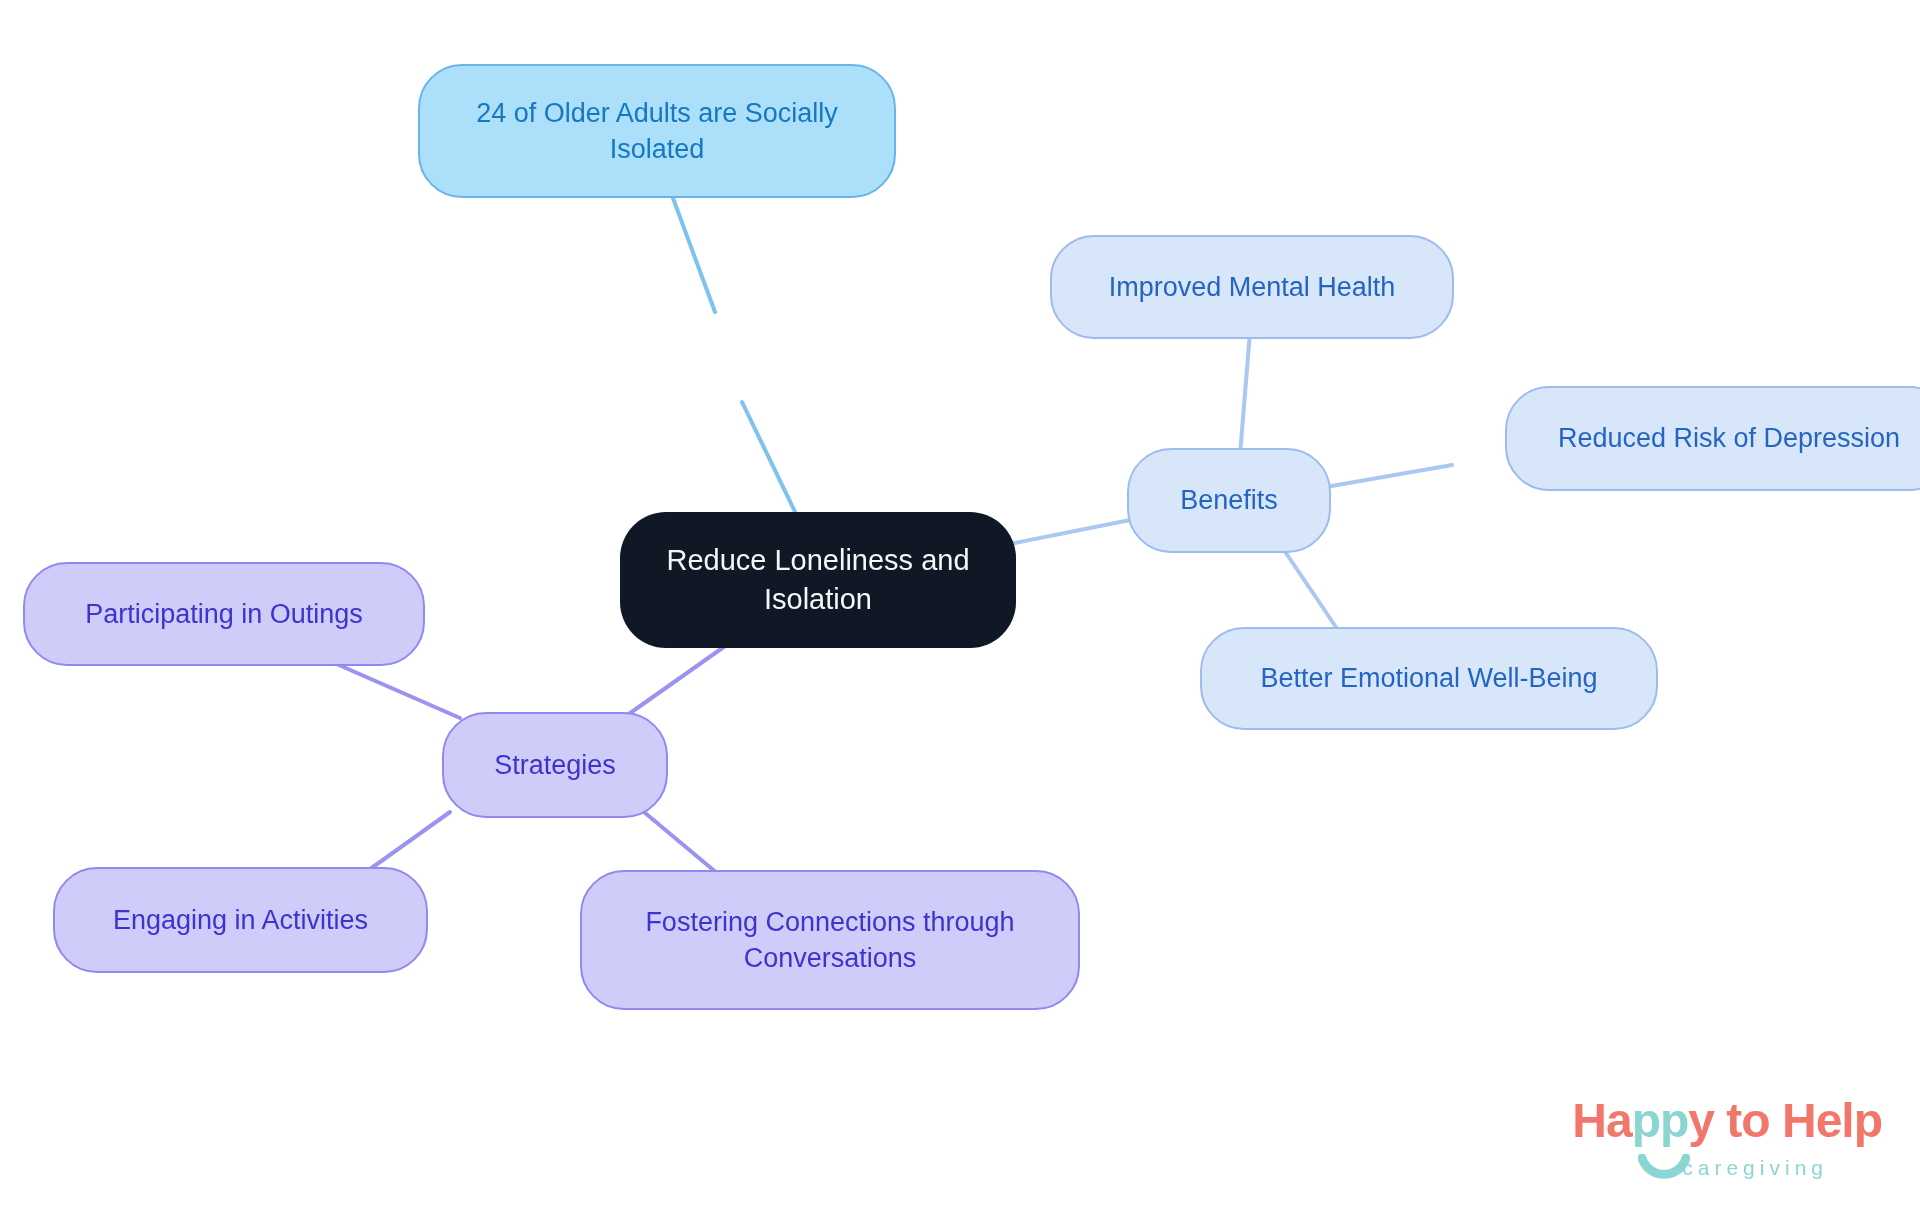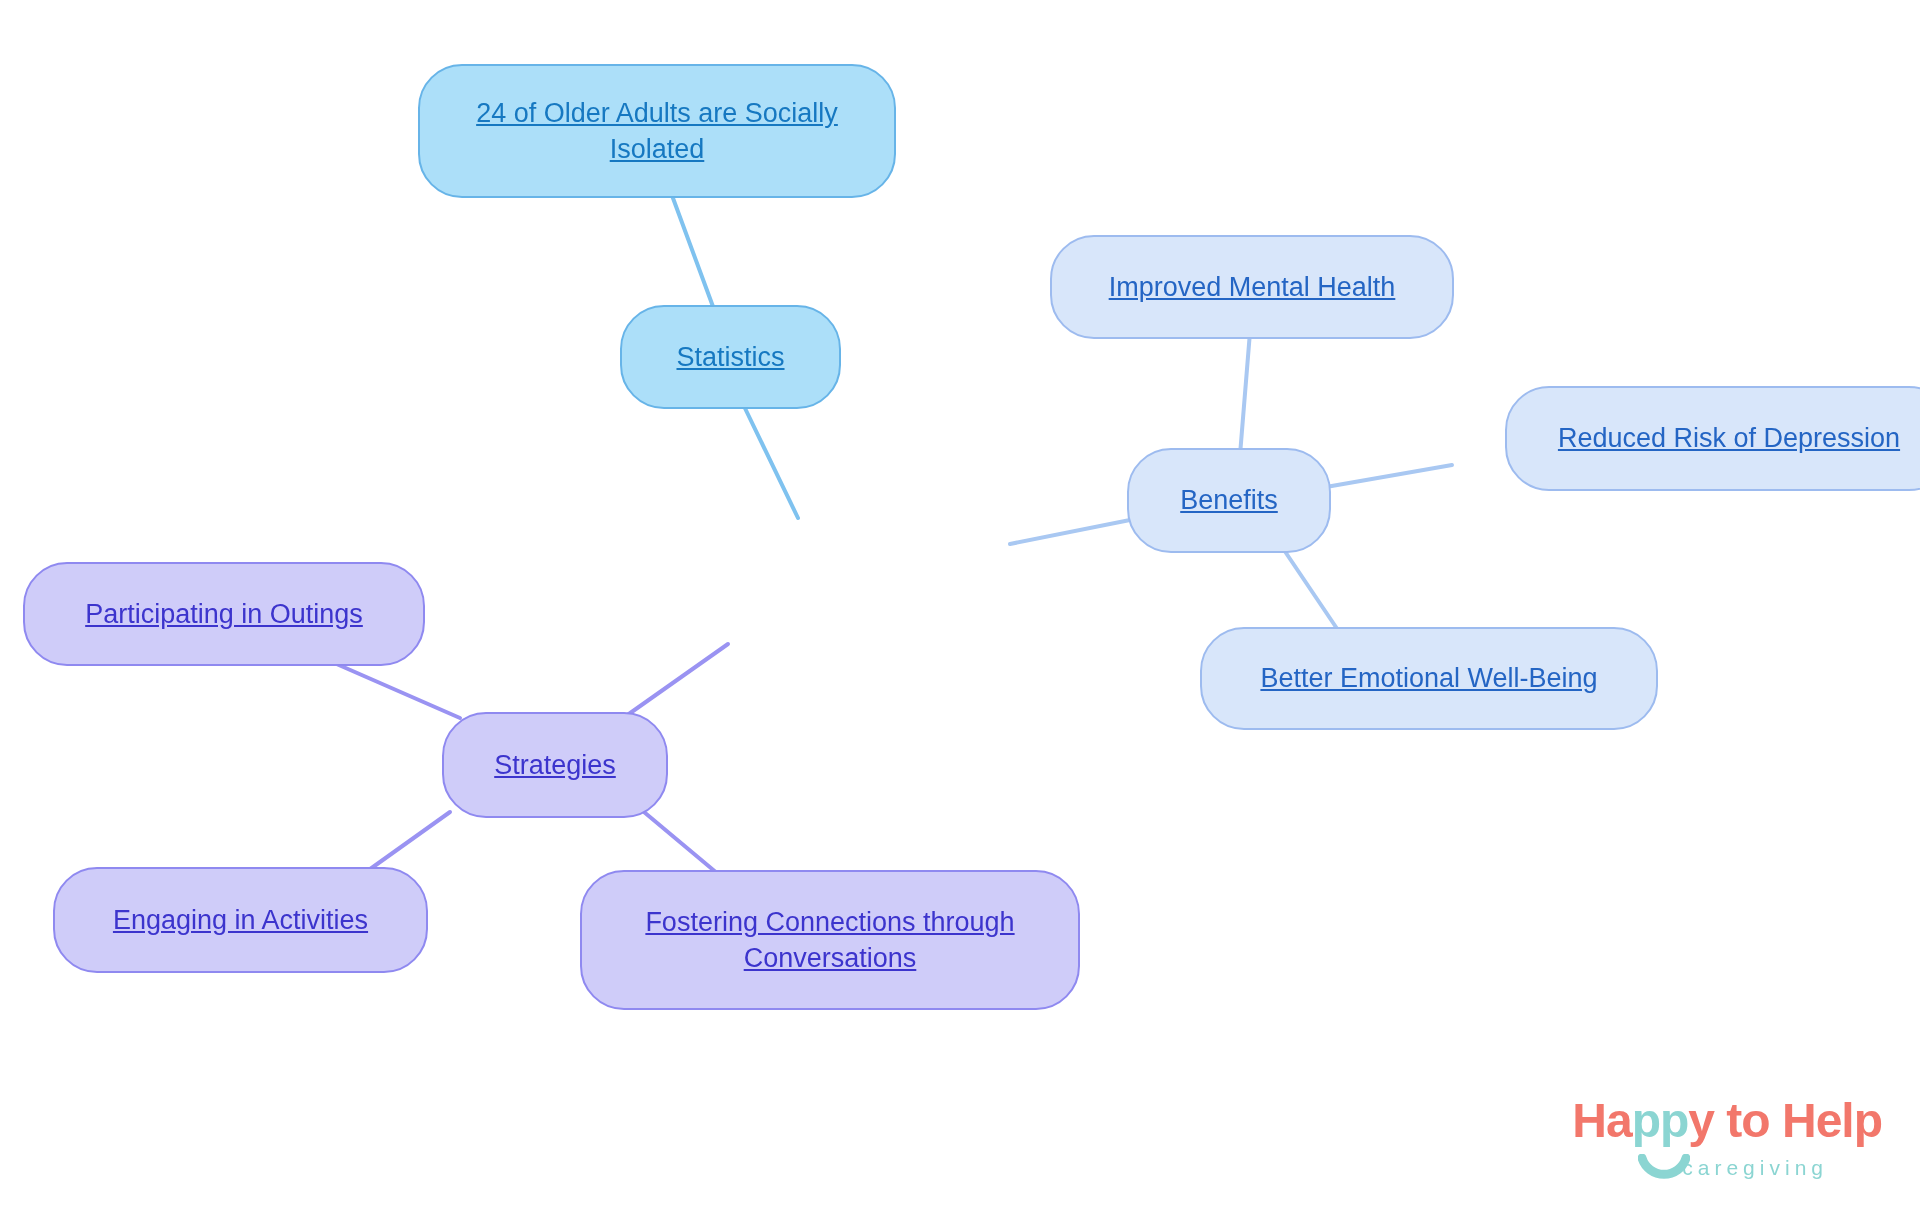--- a/index.html
+++ b/index.html
@@ -10,21 +10,21 @@
   .edges{position:absolute;left:0;top:0;width:1920px;height:1215px;}
   .edges line{stroke-width:4;stroke-linecap:round;fill:none;}
   .edge-stats{stroke:var(--stats-line);}
   .edge-benefits{stroke:var(--benefits-line);}
   .edge-strategies{stroke:var(--strategies-line);}
 
   
   .node{
     position:absolute;display:flex;align-items:center;justify-content:center;
     text-align:center;border-radius:44px;font-size:27px;line-height:1.35;
-    box-sizing:border-box;padding:10px 32px;text-decoration:underline;
+    box-sizing:border-box;padding:10px 32px;
   }
   .node.central{
     background:var(--central-bg);color:var(--central-text);
     border:none;border-radius:46px;font-size:29px;
   }
   .node.stats{background:var(--stats-fill);border:2.5px solid var(--stats-border);color:var(--stats-text);}
   .node.benefits{background:var(--benefits-fill);border:2.5px solid var(--benefits-border);color:var(--benefits-text);}
   .node.strategies{background:var(--strategies-fill);border:2.5px solid var(--strategies-border);color:var(--strategies-text);}
 
   
@@ -55,22 +55,22 @@
     <line class="edge-benefits" x1="1284" y1="550" x2="1346" y2="642"></line>
 
     <line class="edge-strategies" x1="728" y1="644" x2="626" y2="716"></line>
     <line class="edge-strategies" x1="460" y1="718" x2="332" y2="662"></line>
     <line class="edge-strategies" x1="450" y1="812" x2="366" y2="872"></line>
     <line class="edge-strategies" x1="644" y1="812" x2="730" y2="884"></line>
   </svg>
 
   <div class="node stats" style="left:418px;top:64px;width:478px;height:134px;">24 of Older Adults are Socially Isolated</div>
 
-  <div class="node stats" style="left:620px;top:305px;width:221px;height:104px;">Statistics</div>
 
+  <div class="node central" style="left:620px;top:512px;width:396px;height:136px;">Reduce Loneliness and Isolation</div>
 
   <div class="node benefits" style="left:1050px;top:235px;width:404px;height:104px;">Improved Mental Health</div>
 
   <div class="node benefits" style="left:1127px;top:448px;width:204px;height:105px;">Benefits</div>
 
   <div class="node benefits" style="left:1505px;top:386px;width:448px;height:105px;">Reduced Risk of Depression</div>
 
   <div class="node benefits" style="left:1200px;top:627px;width:458px;height:103px;">Better Emotional Well-Being</div>
 
   <div class="node strategies" style="left:23px;top:562px;width:402px;height:104px;">Participating in Outings</div>

